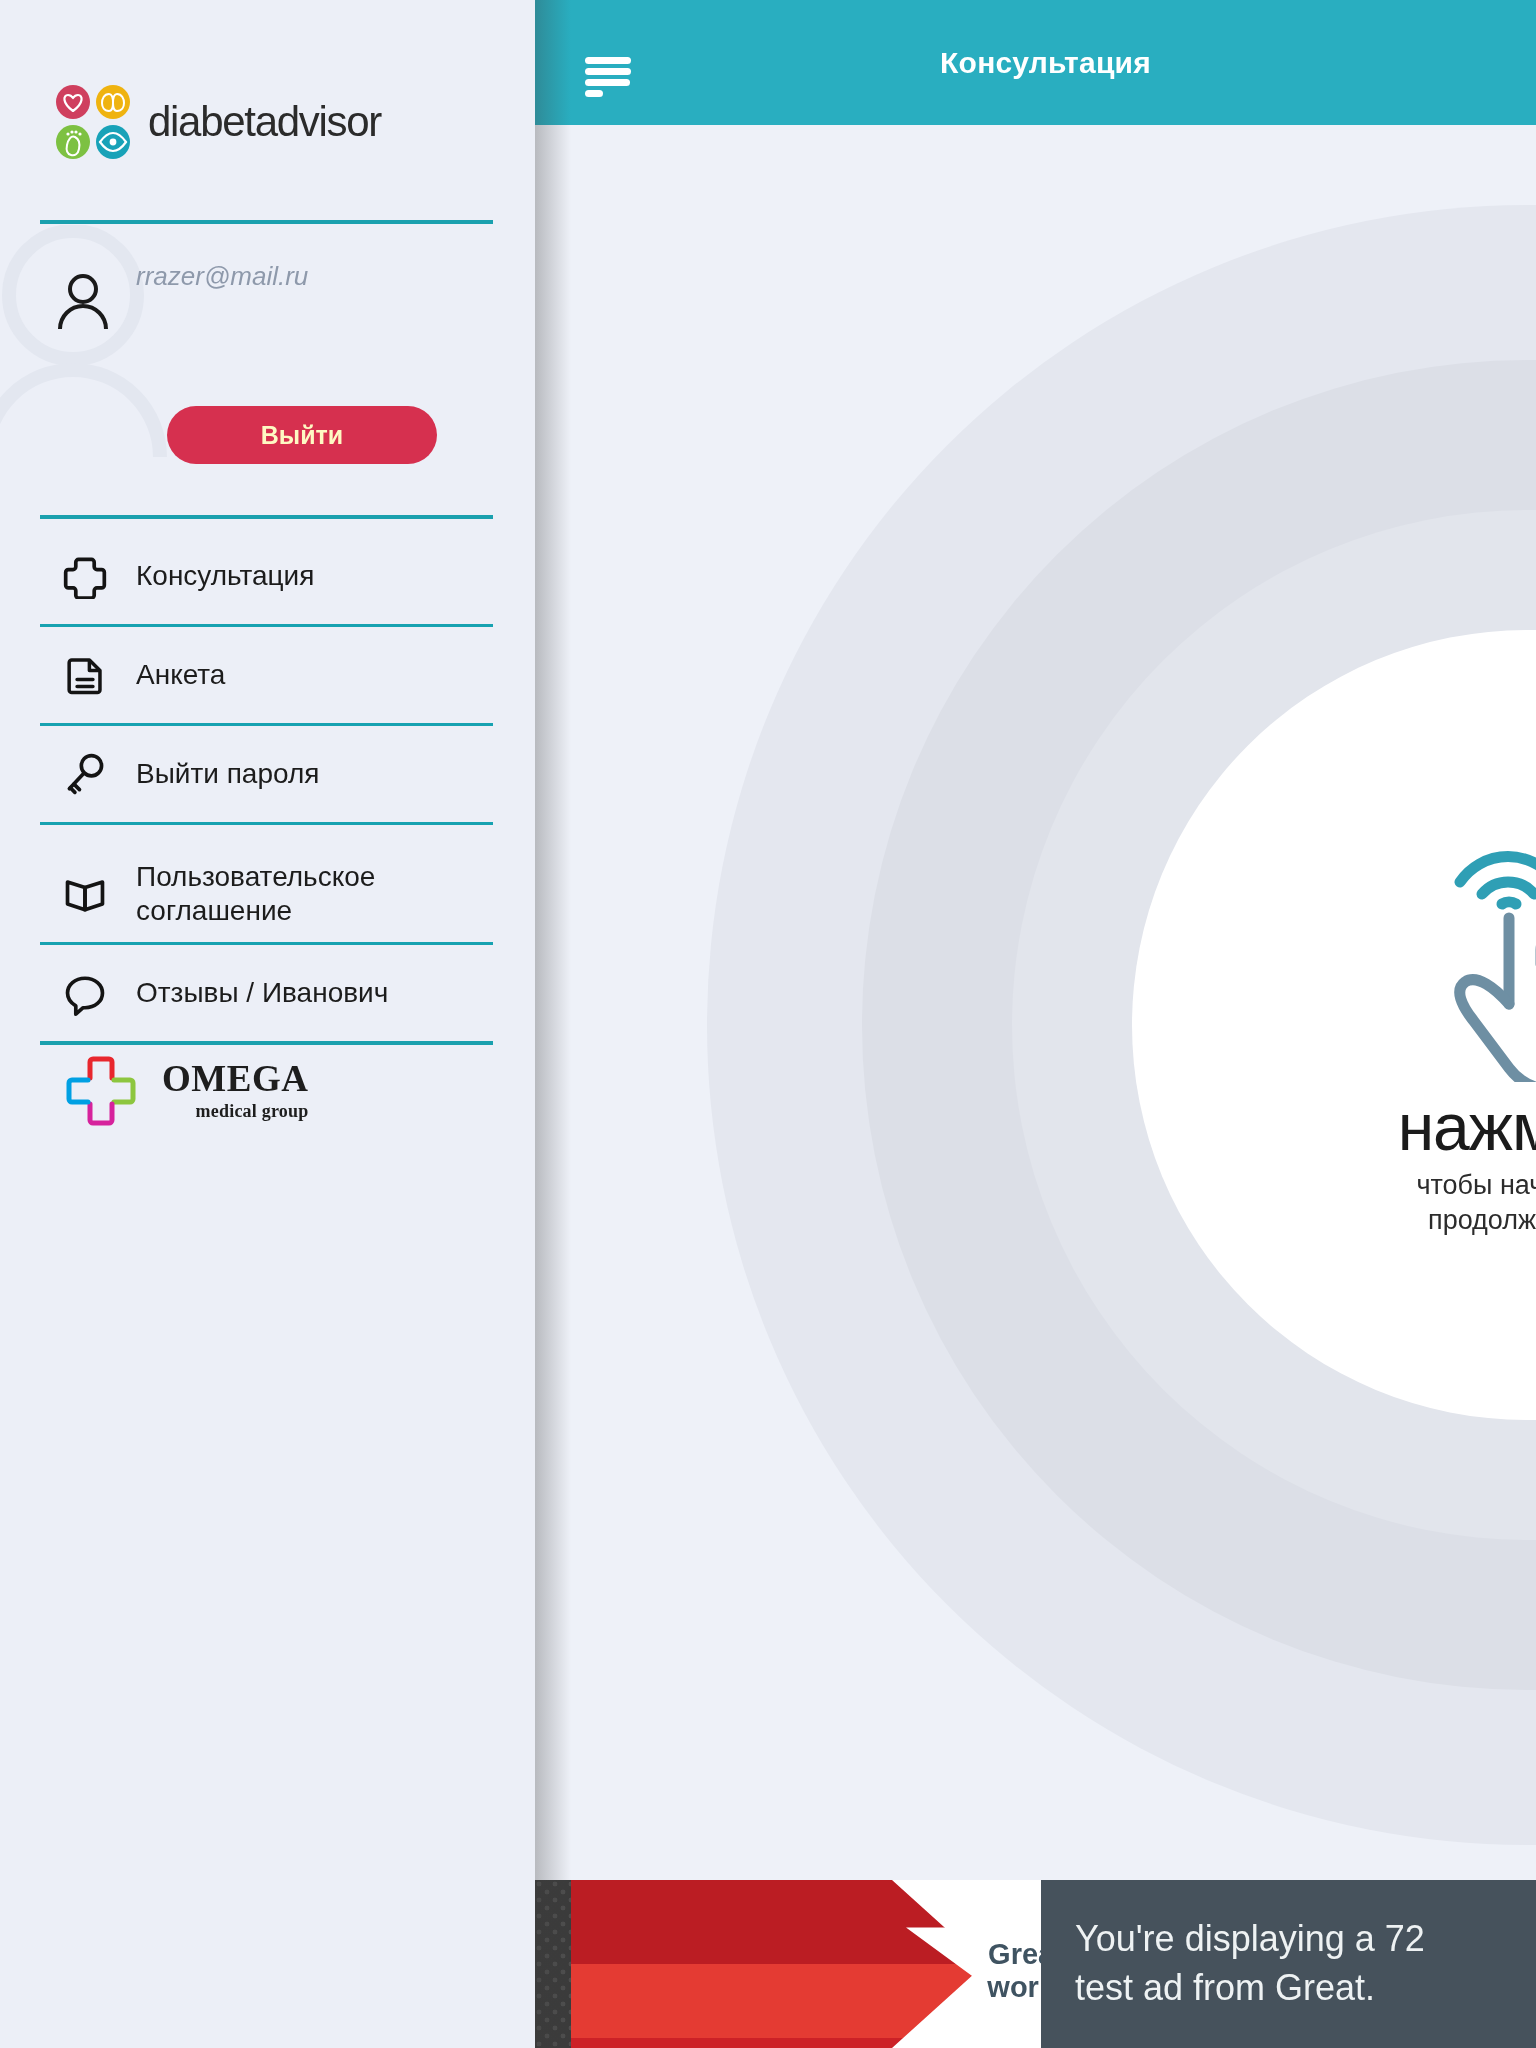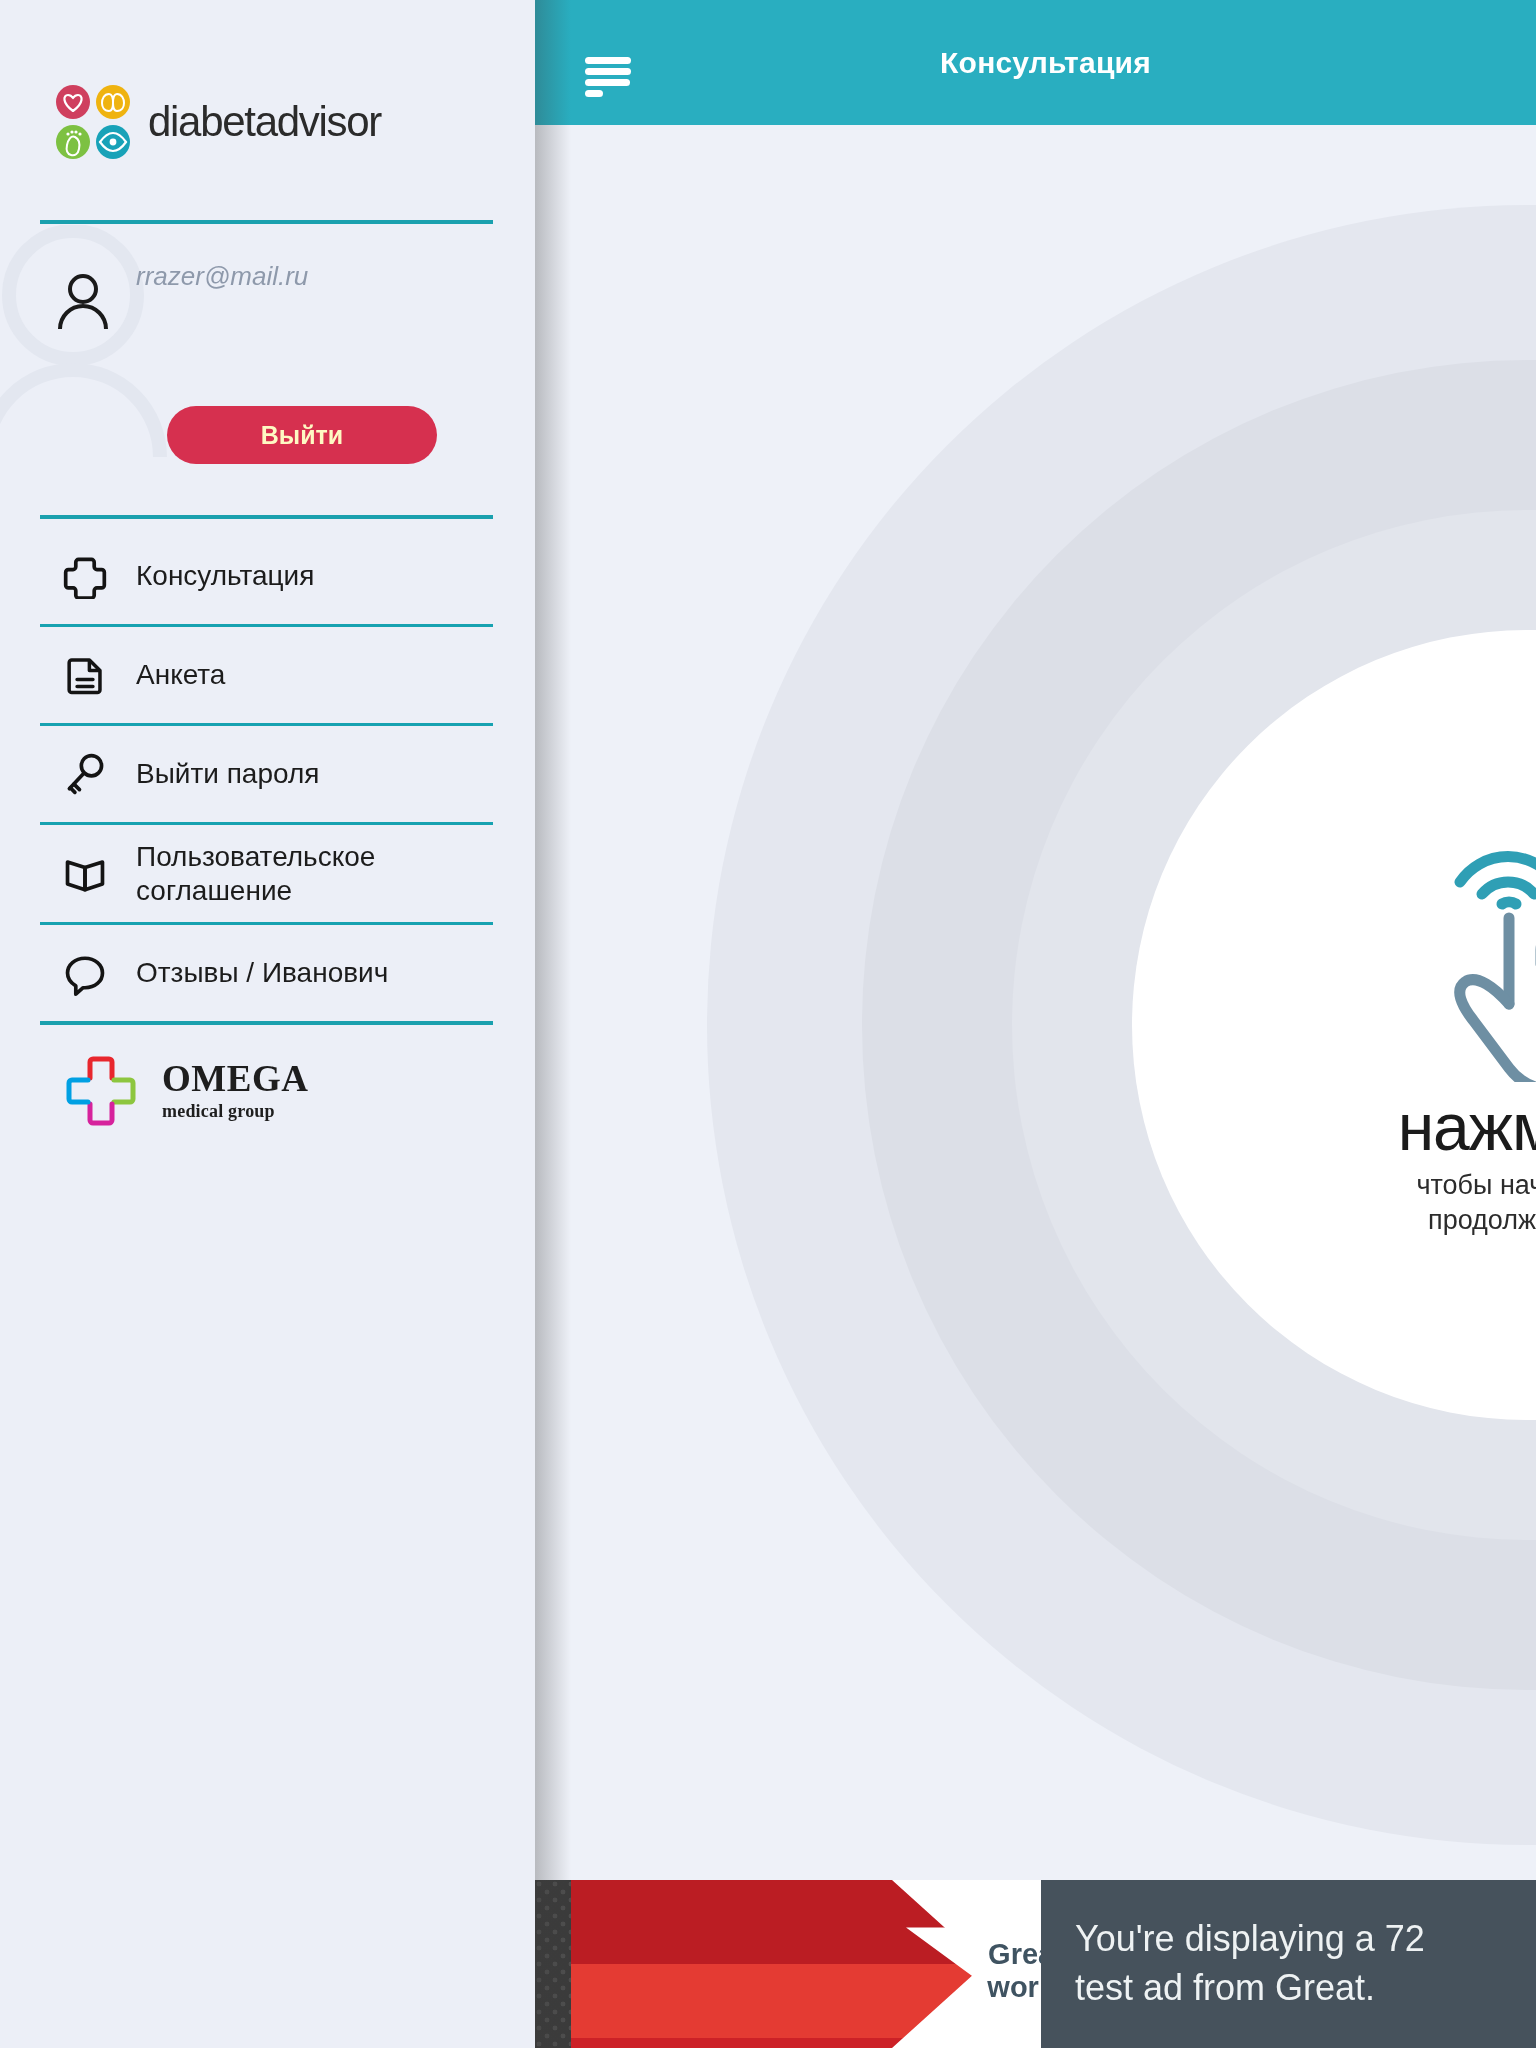--- a/index.html
+++ b/index.html
@@ -217,39 +217,39 @@
   }
 
   .nav { position: absolute; left: 0; top: 528px; width: 535px; z-index: 3; }
   .nav-item {
     position: relative;
     display: flex; align-items: center; gap: 26px;
     padding: 0 0 0 60px;
     height: 96px;
     cursor: pointer;
   }
-  .nav-item.tall { height: 97px; }
+  .nav-item.tall { height: 97px; margin-top: 20px; }
   .nav-item .nav-icon { width: 50px; height: 50px; flex: none; display:flex; align-items:center; justify-content:center; }
   .nav-item .nav-label { font-size: 28px; color: #1c1c1c; line-height: 1.2; }
   .nav-sep { height: 3px; background: #17a2b1; margin-left: 40px; width: 500px; }
 
   .partner {
     position: absolute; left: 58px; top: 1048px;
     display: flex; align-items: center; gap: 18px;
     z-index: 3;
   }
   .partner-logo { width: 86px; height: 86px; flex: none; }
   .partner-text { display: flex; flex-direction: column; }
   .partner-name {
     font-family: "Liberation Serif", serif;
     font-size: 37px; font-weight: bold; color: #1e1e1e; letter-spacing: .5px; line-height: 1;
   }
   .partner-sub {
     font-family: "Liberation Serif", serif;
-    font-size: 18px; font-weight: bold; color: #1e1e1e; letter-spacing: .2px; margin-top: 4px;
+    font-size: 18px; font-weight: bold; color: #1e1e1e; letter-spacing: .2px; margin-top: 4px; text-align: right;
   }
 </style>
 </head>
 <body>
 
 <div class="screen">
 
   <div class="main">
 
     <div class="rings">

